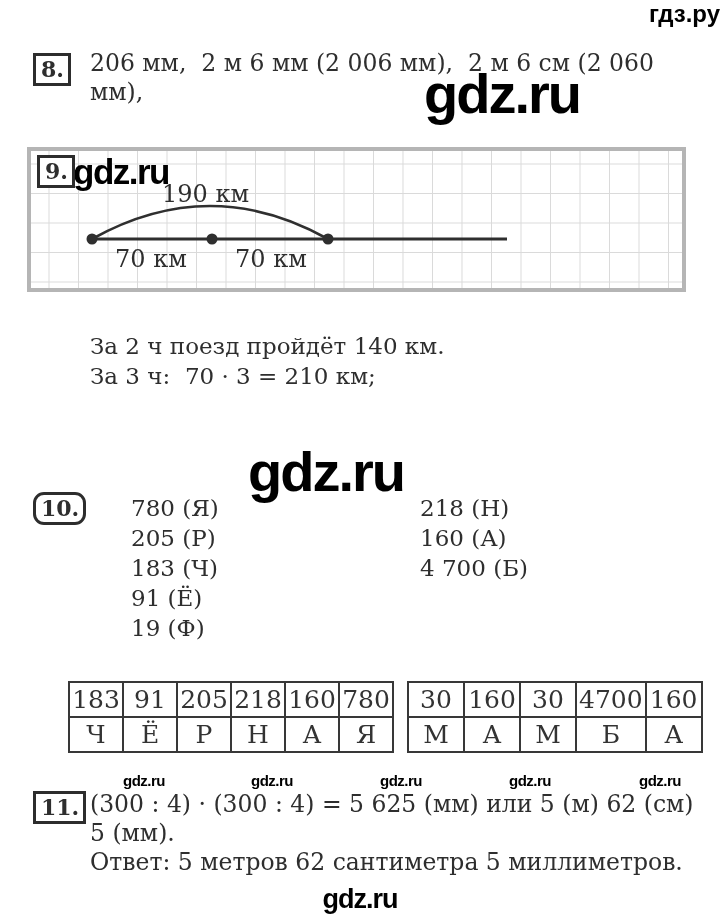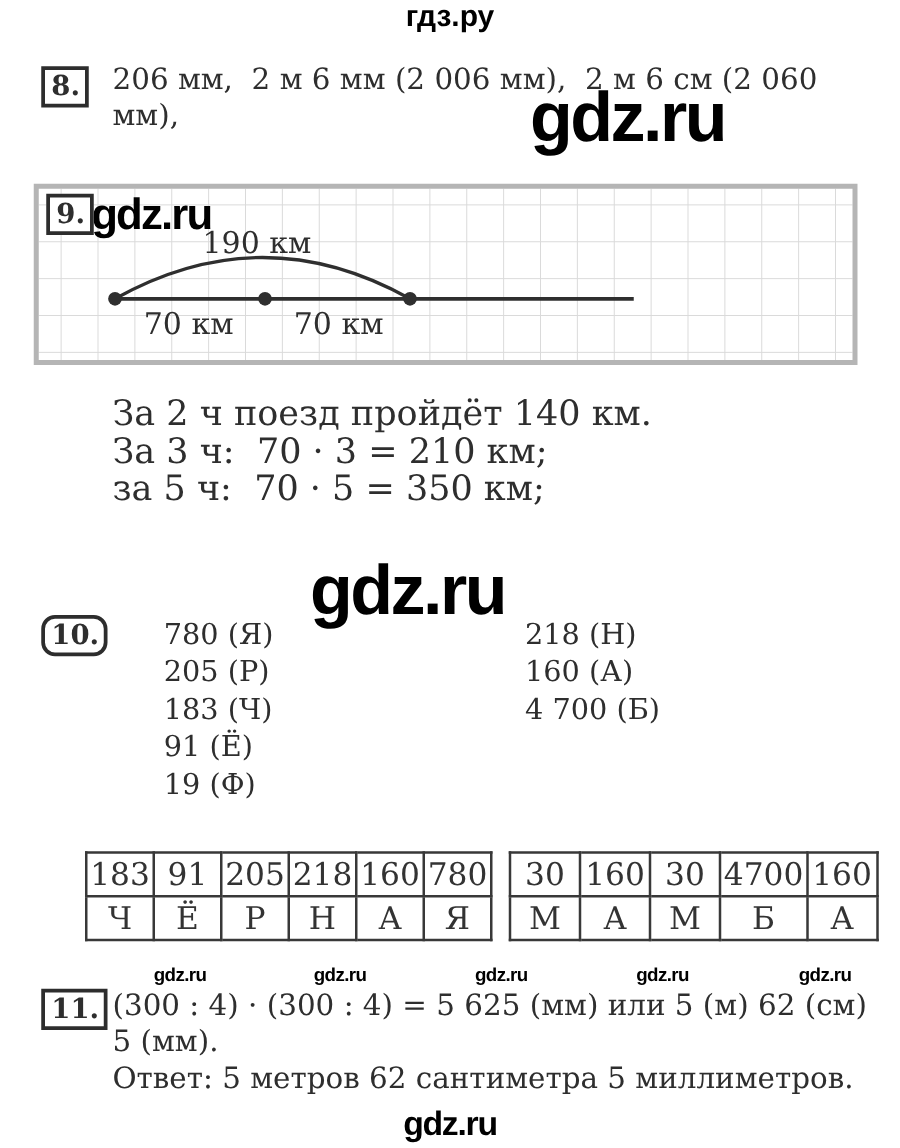--- a/index.html
+++ b/index.html
@@ -3,21 +3,21 @@
 <meta charset="utf-8">
 <style>
   html,body{margin:0;padding:0;background:#fff;}
   .page{
     position:relative;width:720px;height:918px;background:#ffffff;
     font-family:"DejaVu Serif",serif;color:#2e2e2e;overflow:hidden;
   }
   .txt{white-space:pre-wrap;}
   
   .wm{font-family:"Liberation Sans",sans-serif;font-weight:bold;color:#000;letter-spacing:-1px;}
-  .wm-top{position:absolute;top:0;left:0;width:720px;text-align:center;font-size:24px;letter-spacing:0;}
+  .wm-top{position:absolute;top:0;left:0;width:720px;text-align:right;font-size:24px;letter-spacing:0;}
   .wm-big8{position:absolute;left:424px;top:66px;font-size:56px;letter-spacing:-2px;z-index:3;line-height:1;}
   .wm-mid{position:absolute;left:248px;top:444px;font-size:56px;letter-spacing:-2px;z-index:3;line-height:1;}
   .wm-bottom{position:absolute;top:884px;left:0;width:720px;text-align:center;font-size:27px;letter-spacing:-1px;}
   .wm-small{position:absolute;top:772px;font-size:15px;letter-spacing:-0.5px;}
   
   .plabel{
     position:absolute;background:#fff;border:3px solid #2d2d2d;
     font-weight:bold;font-size:22px;line-height:1.15;padding:1px 4px 1px 5px;z-index:2;
   }
   
@@ -31,21 +31,21 @@
       linear-gradient(90deg, #dadada 1px, transparent 1px);
     background-size:29.5px 29.5px;background-position:17.5px 12.5px;
   }
   .gb-label{left:6px;top:4px;position:absolute;}
   .gb-wm{position:absolute;left:42px;top:3px;font-size:35px;line-height:1;letter-spacing:-1.5px;}
   .gb-svg{position:absolute;left:0;top:0;}
   .lbl-140{position:absolute;left:131px;top:29px;font-size:24px;}
   .lbl-70a{position:absolute;left:84px;top:94px;font-size:24px;}
   .lbl-70b{position:absolute;left:204px;top:94px;font-size:24px;}
   
-  .sol{position:absolute;left:90px;top:316px;font-size:28px;line-height:30px;}
+  .sol{position:absolute;left:90px;top:331px;font-size:23px;line-height:30px;}
   
   .p10-left{position:absolute;left:90px;top:493px;font-size:23px;line-height:30px;margin-left:41px;}
   .p10-right{position:absolute;left:420px;top:493px;font-size:23px;line-height:30px;}
   
   .ltable{position:absolute;top:681px;border-collapse:collapse;background:#fff;}
   .ltable td{
     border:2.5px solid #383838;text-align:center;vertical-align:middle;
     font-size:25px;color:#333;height:33px;padding:0 2px;
   }
   .t1{left:68px;}  .t1 td{min-width:48px;text-align:center;}
@@ -83,21 +83,20 @@
     </svg>
 
     <div class="lbl-140 txt">190 км</div>
     <div class="lbl-70a txt">70 км</div>
     <div class="lbl-70b txt">70 км</div>
   </div>
 
   <div class="sol">
     <div class="txt">За 2 ч поезд пройдёт 140 км.</div>
     <div class="txt">За 3 ч:  70 · 3 = 210 км;</div>
-    <div class="txt">за 5 ч:  70 · 5 = 350 км;</div>
   </div>
 
   <div class="wm wm-mid">gdz.ru</div>
 
   <div class="plabel" style="left:33px;top:492px;border-radius:11px;">
     <span>10.</span>
   </div>
   <div class="p10-left">
     <div class="txt">780 (Я)</div>
     <div class="txt">205 (Р)</div>

